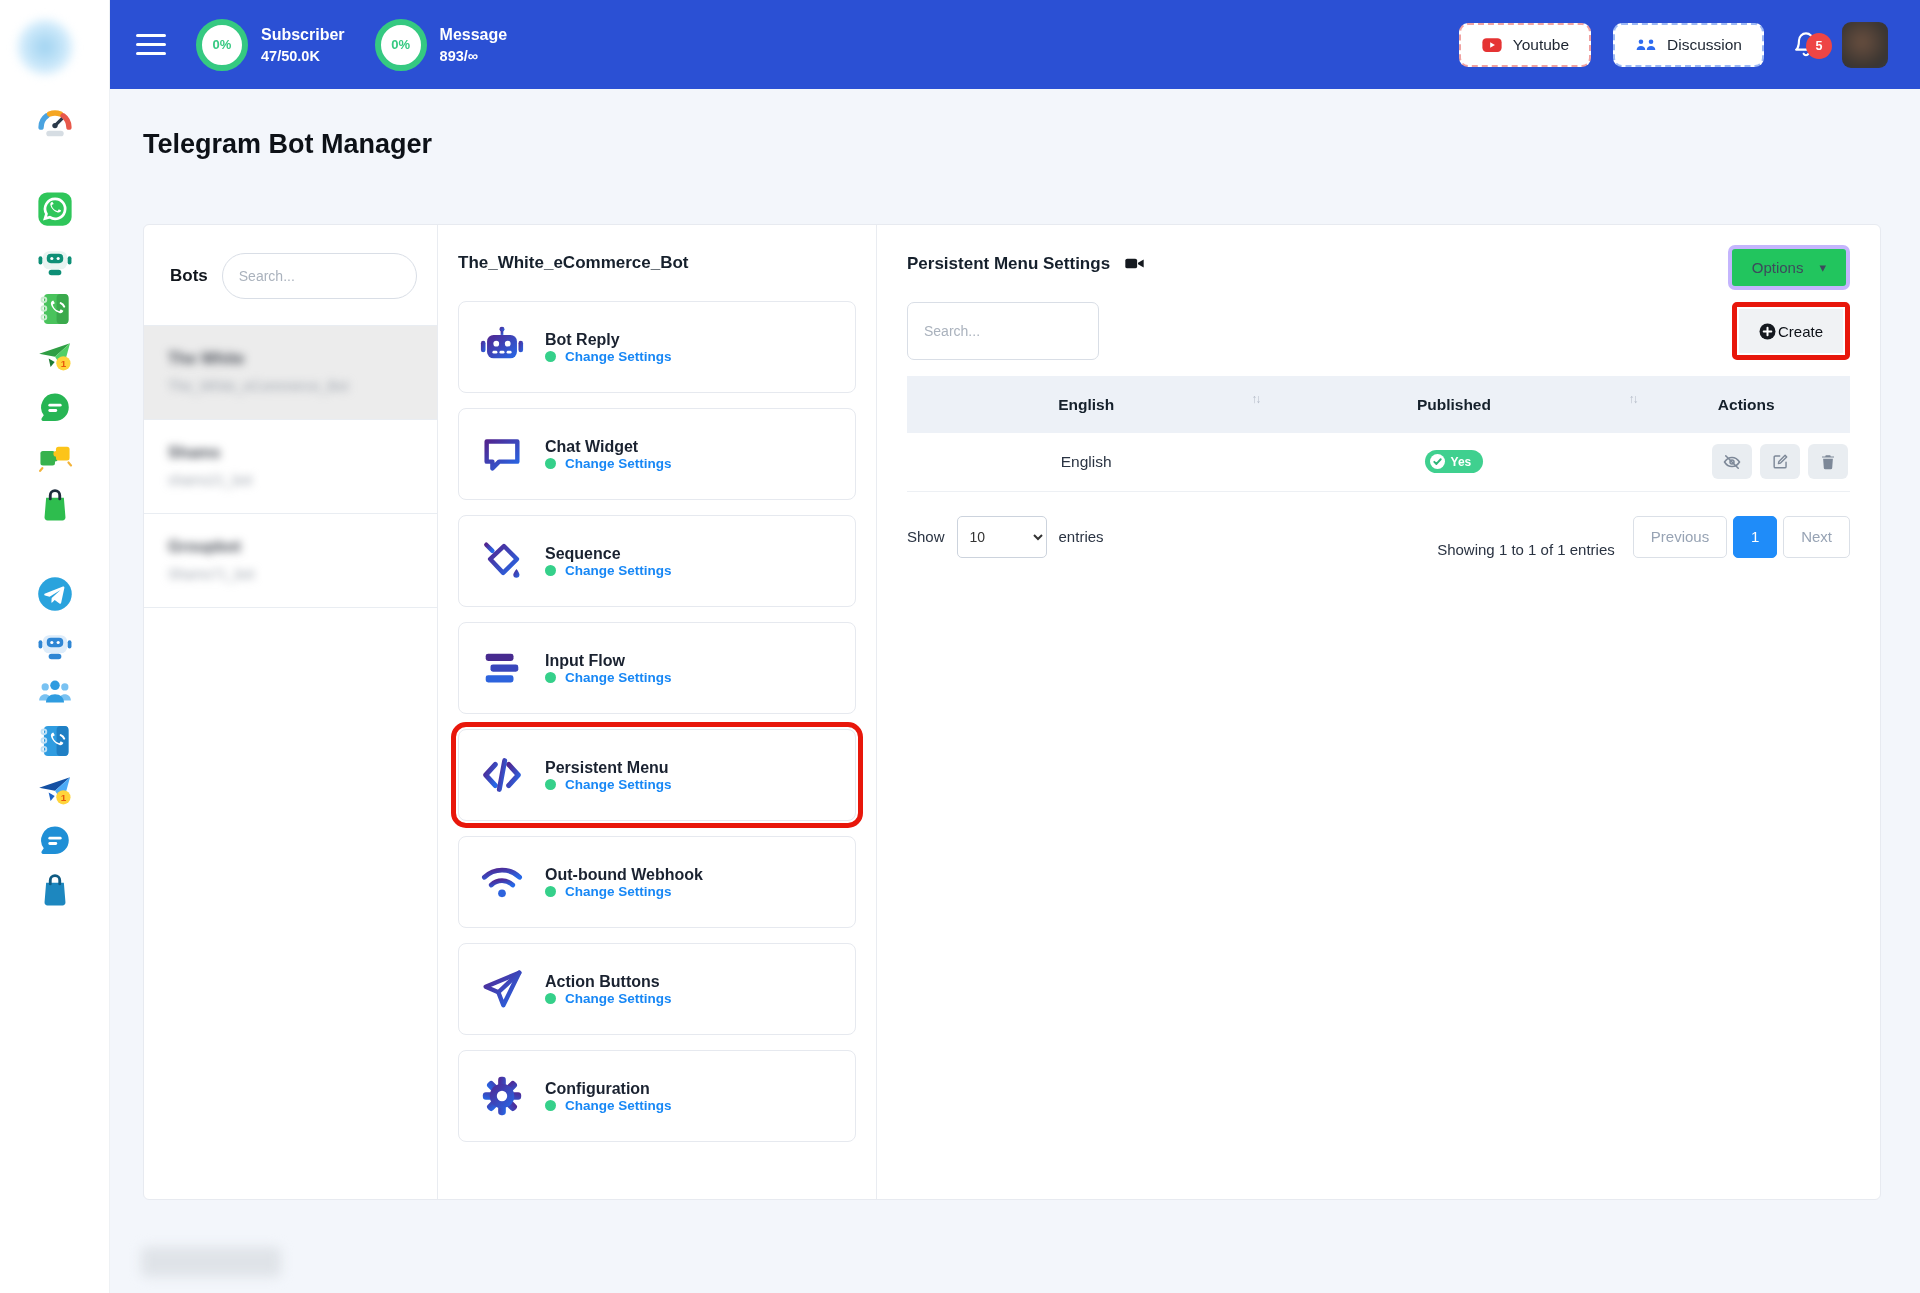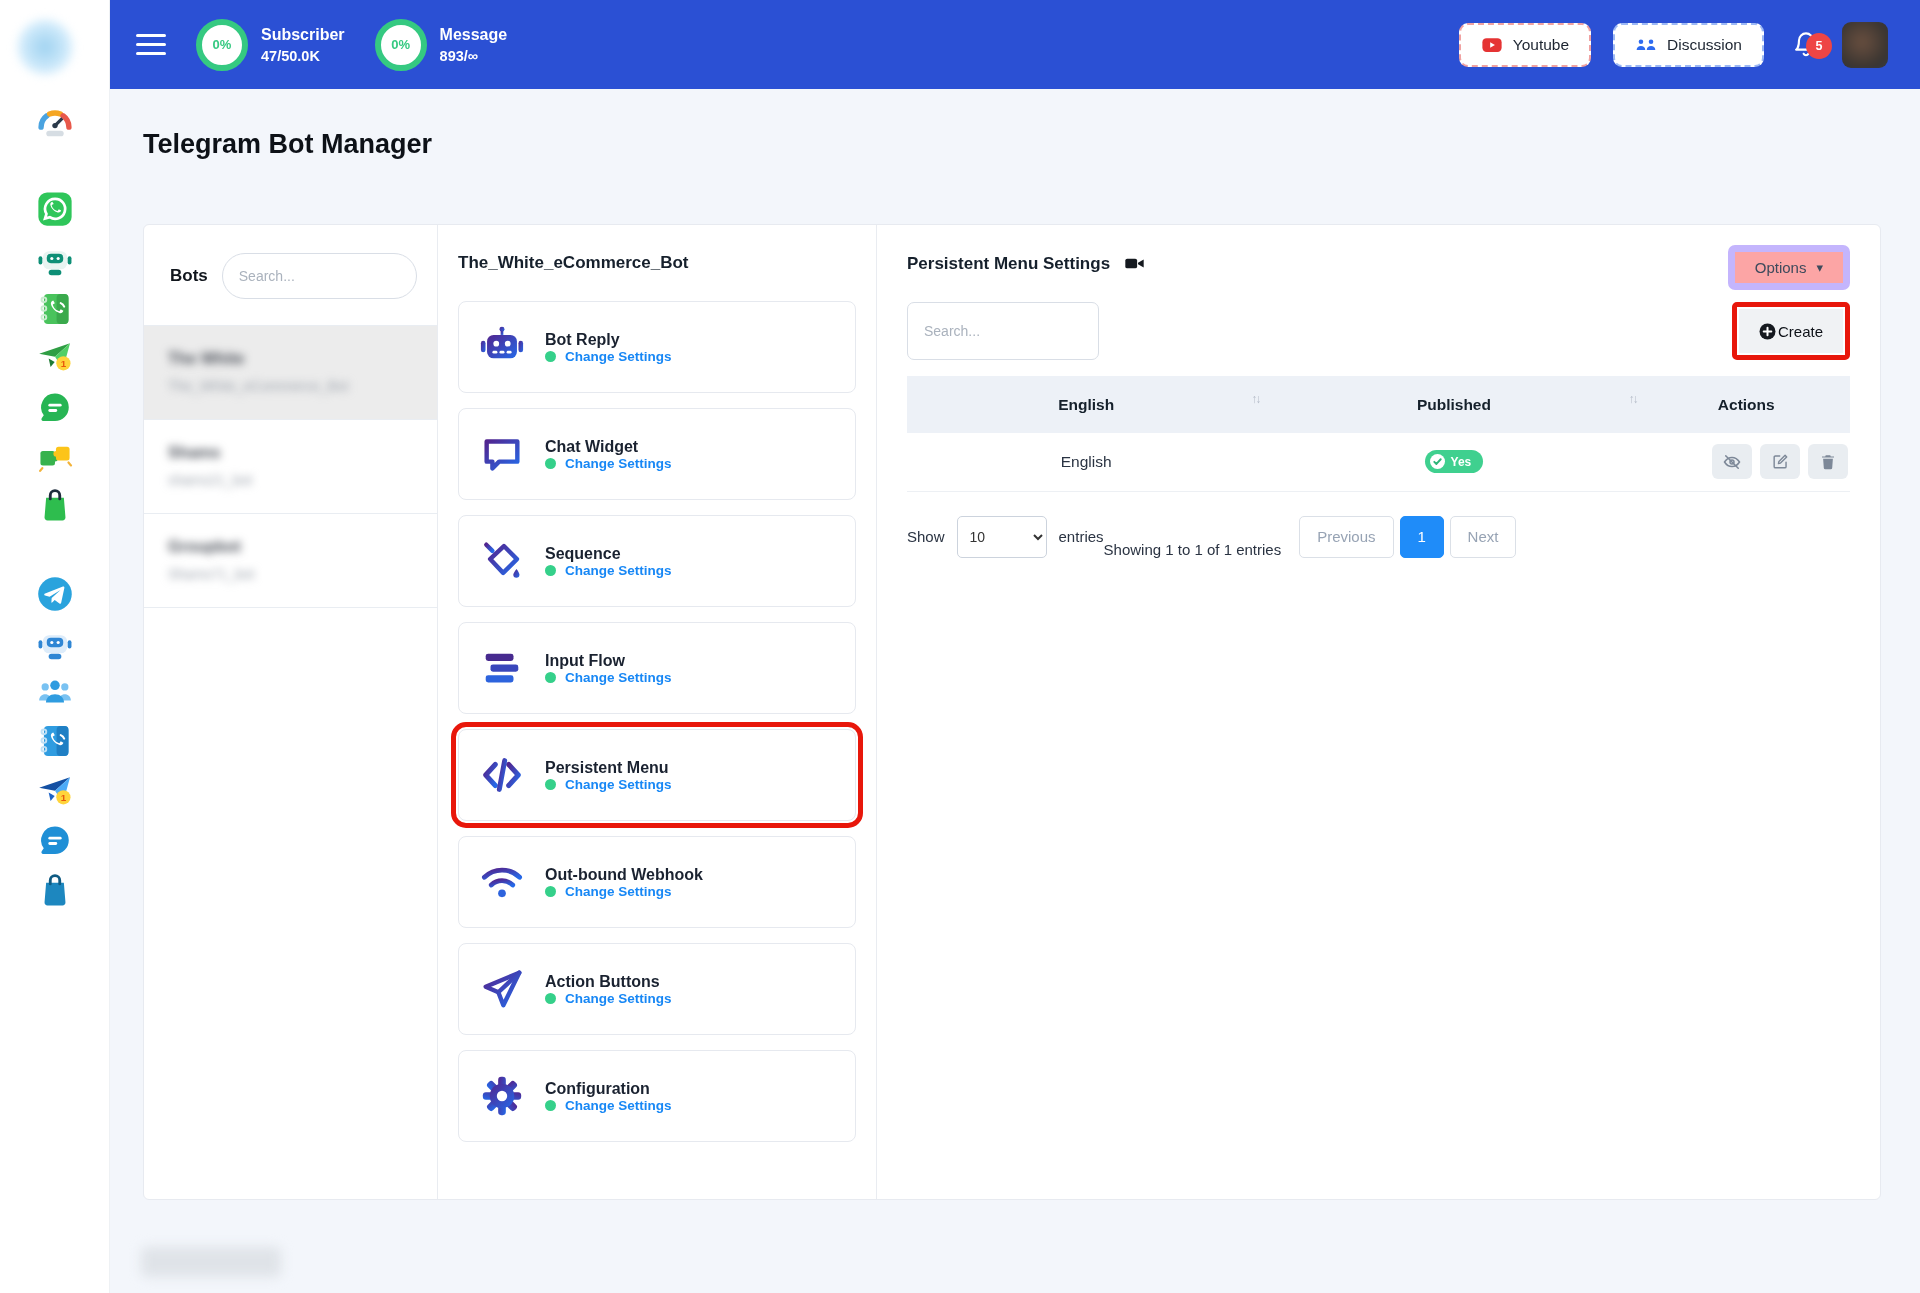--- a/index.html
+++ b/index.html
@@ -61,37 +61,37 @@
   .scard-label { font-size:16px; font-weight:bold; color:#1a2230; }
   .scard-link-row { display:flex; align-items:center; gap:9px; margin-top:0; }
   .gdot { width:11px; height:11px; border-radius:50%; background:#35d08a; }
   .slink { font-size:13.5px; font-weight:bold; color:#1787f5; cursor:pointer; }
 
   
   .col-menu { flex:1; padding:28px 30px; position:relative; }
   .menu-head { display:flex; align-items:center; gap:14px; }
   .menu-title { font-size:17px; font-weight:bold; color:#16202c; }
   .cam { cursor:pointer; display:flex; }
-  .options-btn { position:absolute; right:30px; top:20px; height:45px; padding:0 20px; border:7px solid #c4b5fd; border-radius:7px; background:#fca5a5; font-size:15px; color:#3d4a5c; display:flex; align-items:center; gap:10px; cursor:pointer; }
+  .options-btn { position:absolute; right:30px; top:20px; height:45px; padding:0 20px; border:4px solid #c4b5fd; border-radius:7px; background:#22c55e; font-size:15px; color:#3d4a5c; display:flex; align-items:center; gap:16px; cursor:pointer; }
   .caret { font-size:13px; color:#3d4a5c; }
   .toolbar { display:flex; align-items:center; justify-content:space-between; margin-top:28px; }
   .search-lg { width:192px; height:58px; border:1px solid #d9dee6; border-radius:7px; padding:0 16px; font-size:14px; color:#333; outline:none; }
   .search-lg::placeholder { color:#aab2bd; }
   .create-wrap { border:5px solid #e8170b; border-radius:5px; padding:2px; background:#fff; }
   .create-btn { height:44px; padding:0 20px; background:#f0f2f4; border:none; font-size:15px; color:#0d1117; display:flex; gap:2px; align-items:center; cursor:pointer; }
 
   table.menu-table { width:100%; margin-top:16px; border-collapse:collapse; }
   .menu-table th { background:#edf1f7; height:57px; font-size:15.5px; font-weight:bold; color:#15202b; position:relative; cursor:pointer; }
   .menu-table td { height:58px; text-align:center; font-size:15.5px; color:#2a3342; border-bottom:1px solid #edf0f4; }
   .sort { position:absolute; right:6px; top:16px; color:#b6bdc9; font-size:12px; letter-spacing:-2px; font-weight:normal; cursor:pointer; }
   .yes-badge { display:inline-flex; align-items:center; gap:6px; background:#3fd08f; border-radius:999px; padding:4px 12px 4px 5px; color:#fff; font-size:12px; font-weight:bold; }
   .row-actions { display:flex; gap:8px; justify-content:flex-end; padding-right:2px; }
   .act-btn { width:40px; height:35px; border-radius:6px; background:#e9edf1; display:flex; align-items:center; justify-content:center; border:none; cursor:pointer; }
 
-  .table-foot { display:flex; justify-content:flex-start; margin-top:24px; align-items:flex-start; }
+  .table-foot { display:flex; justify-content:space-between; margin-top:24px; align-items:flex-start; }
   .show-group { display:flex; align-items:center; gap:12px; font-size:15px; color:#2a3342; }
   .page-size { width:90px; height:42px; border:1px solid #ccd3dd; border-radius:5px; font-size:14px; color:#333; padding:0 8px; background:#fff; cursor:pointer; }
   .foot-right { display:flex; flex-direction:row; align-items:flex-end; gap:18px; font-size:15px; color:#2a3342; }
   .pager { display:flex; gap:6px; }
   .pg-btn { height:42px; padding:0 17px; border:1px solid #dbe0e7; background:#fff; color:#97a3b4; font-size:15px; border-radius:5px; cursor:pointer; }
   .pg-active { width:44px; height:42px; background:#1f8cf9; color:#fff; border:1px solid #1f8cf9; display:flex; align-items:center; justify-content:center; border-radius:5px; font-size:15px; cursor:pointer; }
 
   .footer-blur { position:absolute; left:141px; top:1247px; width:140px; height:30px; background:#dfe3e8; border-radius:6px; filter:blur(6px); }
 </style>
 </head>

